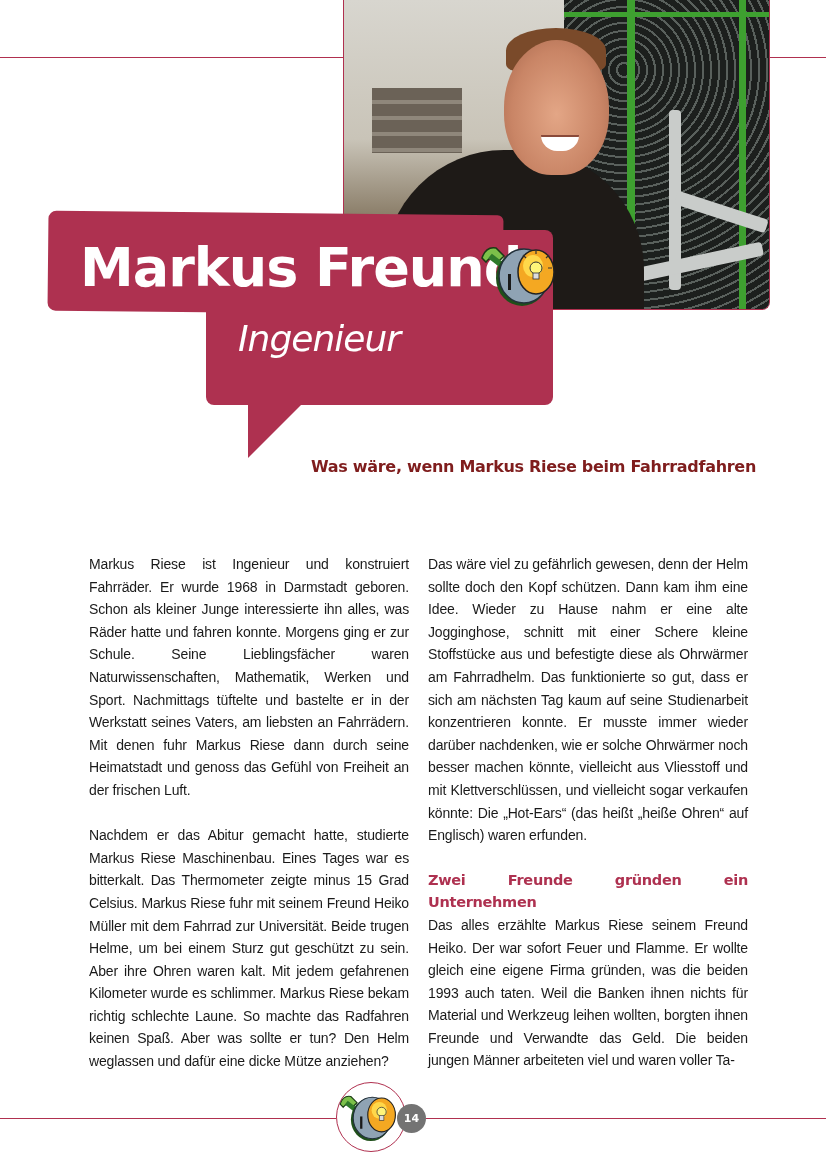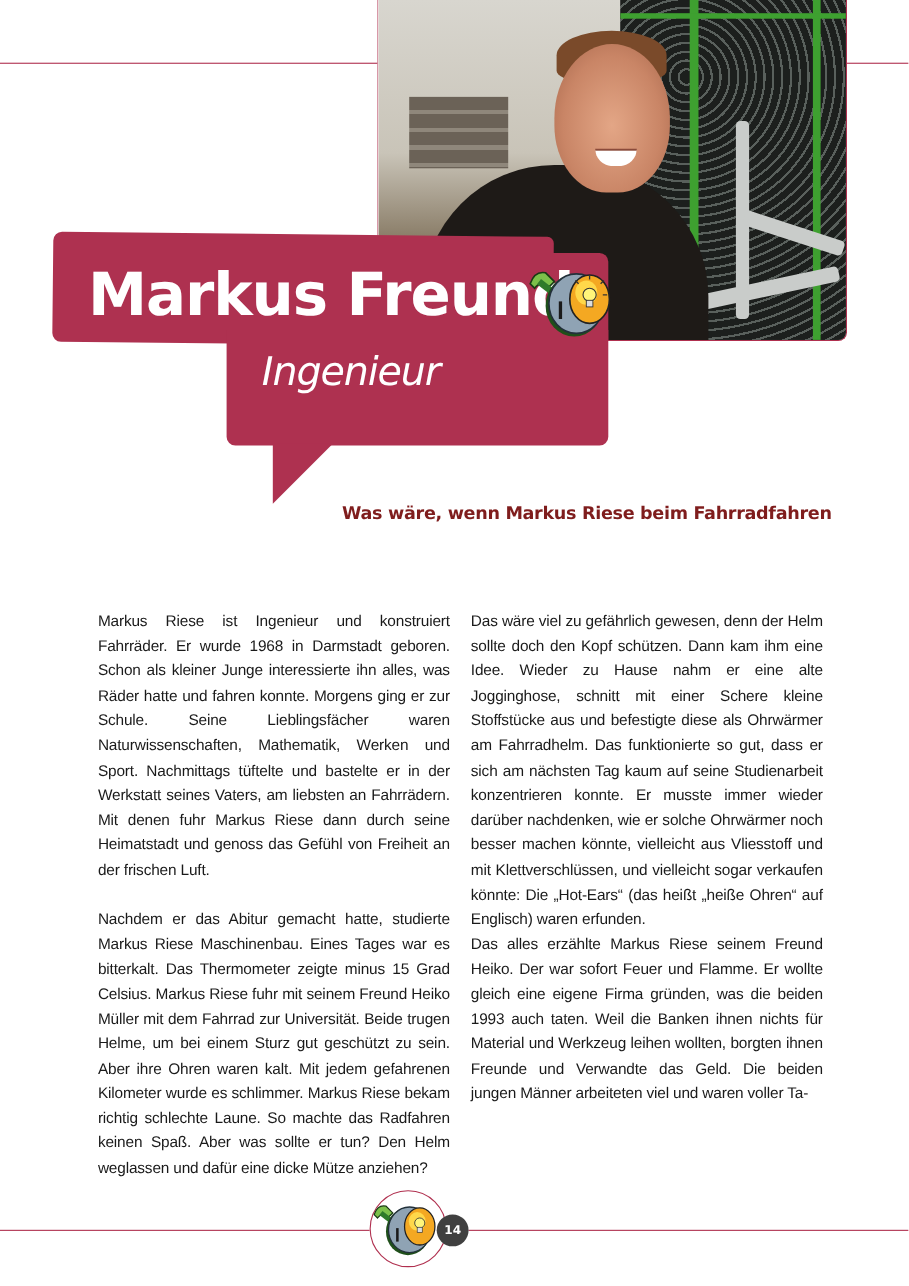--- a/index.html
+++ b/index.html
@@ -89,21 +89,21 @@
     .col-left { left: 79px; top: 553px; margin-left: 10px; }
     .col-right { left: 428px; top: 553px; }
 
     .footer-line { position: absolute; top: 1118px; height: 1px; background: #b0304f; }
     .footer-circle {
       position: absolute; left: 336px; top: 1082px; width: 68px; height: 68px;
       border: 1.5px solid #b0304f; border-radius: 50%; background: #fff;
     }
     .page-num {
       position: absolute; left: 397px; top: 1104px; width: 29px; height: 29px;
-      border-radius: 50%; background: #404040; color: #fff;
+      border-radius: 50%; background: #737373; color: #fff;
       font-family: "DejaVu Sans", sans-serif; font-weight: bold; font-size: 11px;
       display: flex; align-items: center; justify-content: center;
     }
   </style>
 </head>
 <body>
 
 <div class="hline" style="left:0; top:57px; width:343px;"></div>
 <div class="hline" style="left:768px; top:57px; width:58px;"></div>
 
@@ -151,20 +151,21 @@
   <span>Was wäre, wenn Markus Riese beim Fahrradfahren</span>
 </div>
 
 <div class="col col-left">
   <p>Markus Riese ist Ingenieur und konstruiert Fahrräder. Er wurde 1968 in Darmstadt geboren. Schon als kleiner Junge interessierte ihn alles, was Räder hatte und fahren konnte. Morgens ging er zur Schule. Seine Lieblingsfächer waren Naturwissenschaften, Mathematik, Werken und Sport. Nachmittags tüftelte und bastelte er in der Werkstatt seines Vaters, am liebsten an Fahrrädern. Mit denen fuhr Markus Riese dann durch seine Heimatstadt und genoss das Gefühl von Freiheit an der frischen Luft.</p>
   <p>Nachdem er das Abitur gemacht hatte, studierte Markus Riese Maschinenbau. Eines Tages war es bitterkalt. Das Thermometer zeigte minus 15 Grad Celsius. Markus Riese fuhr mit seinem Freund Heiko Müller mit dem Fahrrad zur Universität. Beide trugen Helme, um bei einem Sturz gut geschützt zu sein. Aber ihre Ohren waren kalt. Mit jedem gefahrenen Kilometer wurde es schlimmer. Markus Riese bekam richtig schlechte Laune. So machte das Radfahren keinen Spaß. Aber was sollte er tun? Den Helm weglassen und dafür eine dicke Mütze anziehen?</p>
 </div>
 
 <div class="col col-right">
   <p>Das wäre viel zu gefährlich gewesen, denn der Helm sollte doch den Kopf schützen. Dann kam ihm eine Idee. Wieder zu Hause nahm er eine alte Jogginghose, schnitt mit einer Schere kleine Stoffstücke aus und befestigte diese als Ohrwärmer am Fahrradhelm. Das funktionierte so gut, dass er sich am nächsten Tag kaum auf seine Studienarbeit konzentrieren konnte. Er musste immer wieder darüber nachdenken, wie er solche Ohrwärmer noch besser machen könnte, vielleicht aus Vliesstoff und mit Klettverschlüssen, und vielleicht sogar verkaufen könnte: Die „Hot-Ears“ (das heißt „heiße Ohren“ auf Englisch) waren erfunden.</p>
+  <h3 style="margin-top:22px;">Zwei Freunde gründen ein Unternehmen</h3>
   <p style="margin-top:0;">Das alles erzählte Markus Riese seinem Freund Heiko. Der war sofort Feuer und Flamme. Er wollte gleich eine eigene Firma gründen, was die beiden 1993 auch taten. Weil die Banken ihnen nichts für Material und Werkzeug leihen wollten, borgten ihnen Freunde und Verwandte das Geld. Die beiden jungen Männer arbeiteten viel und waren voller Ta-</p>
 </div>
 
 <div class="footer-line" style="left:0; width:336px;"></div>
 <div class="footer-line" style="left:426px; width:400px;"></div>
 <div class="footer-circle"></div>
 <svg class="logo" style="left:334px; top:1090px;" width="66" height="56" viewBox="0 0 86 72">
   <path d="M8 18 Q12 6 22 8 L30 16 L24 22 Q18 14 12 22 Z" fill="#7cc04a" stroke="#1a3a14" stroke-width="1.5"></path>
   <path d="M16 16 L34 30" stroke="#2f7a2a" stroke-width="6"></path>
   <ellipse cx="48" cy="38" rx="26" ry="28" fill="#1f4f1a"></ellipse>

